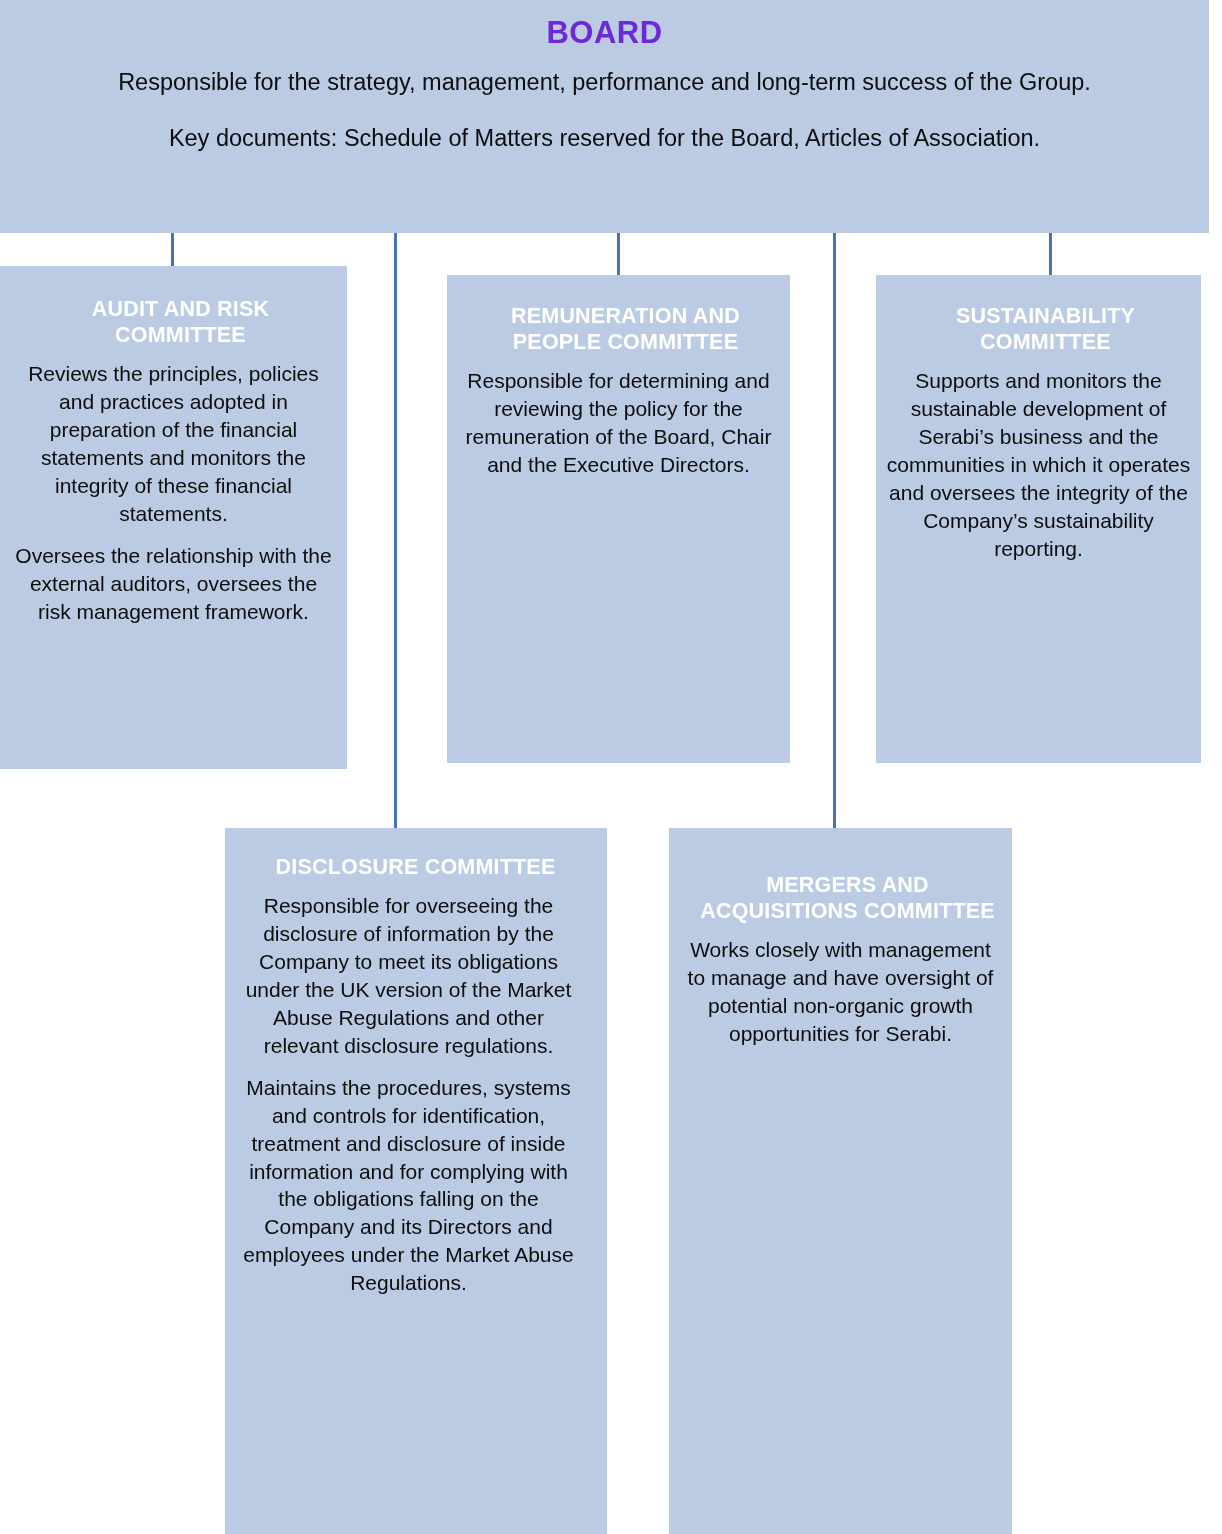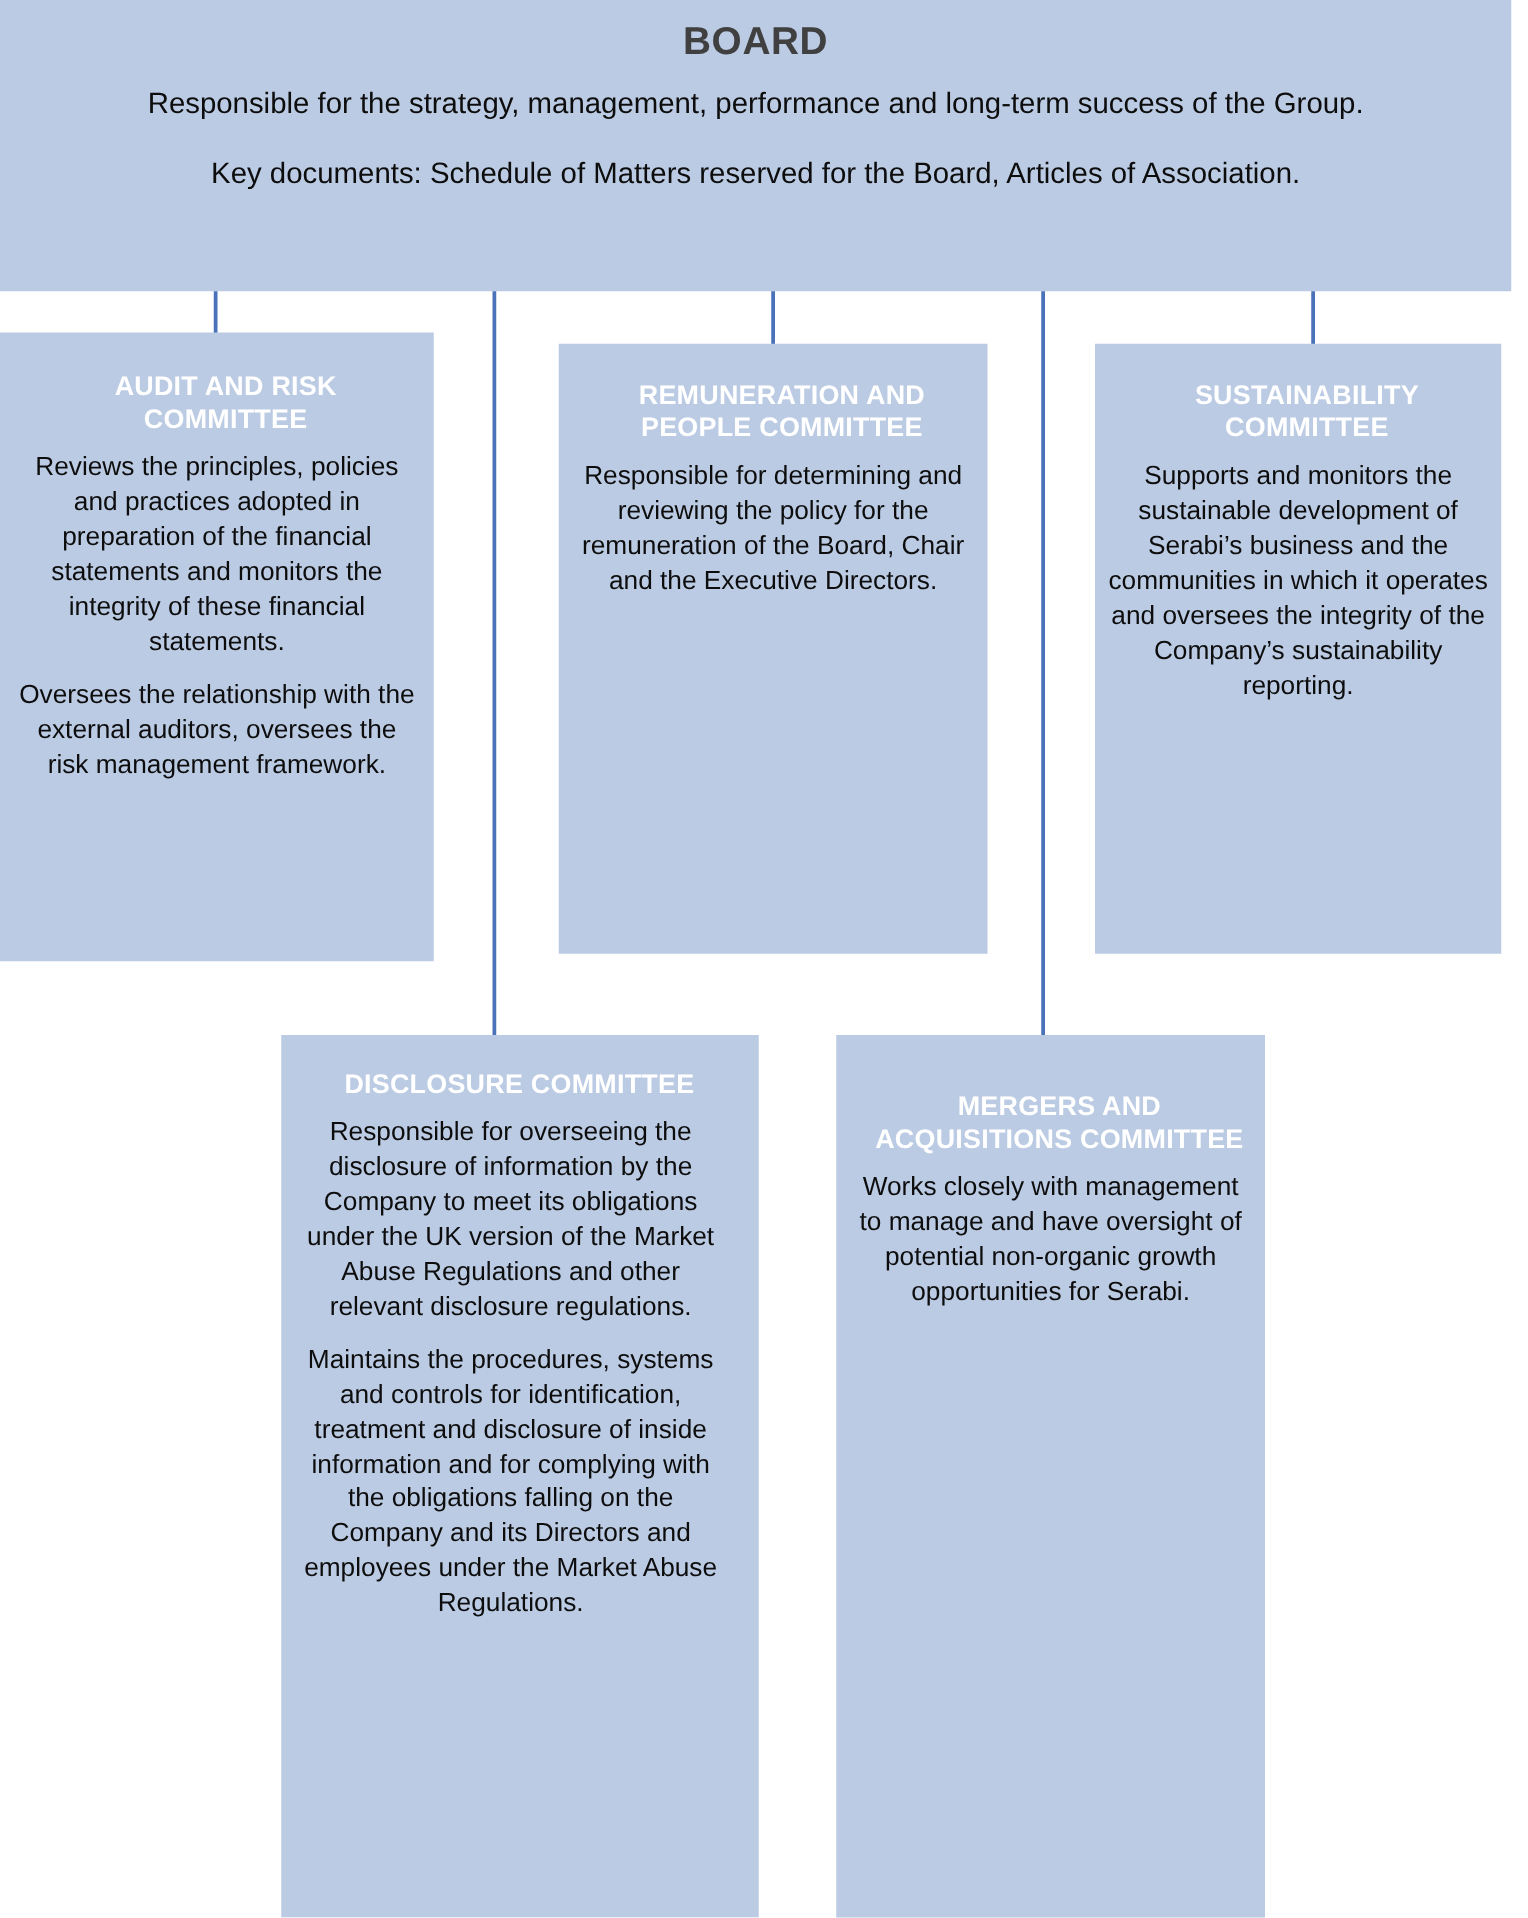--- a/index.html
+++ b/index.html
@@ -31,21 +31,21 @@
   #board-box {
     left: 0px;
     top: 0px;
     width: 1209px;
     height: 233px;
     padding: 14px 20px 0 20px;
   }
   .board-title {
     font-size: 31px;
     font-weight: bold;
-    color: #404040;
+    color: #6d28d9;
     letter-spacing: 0.5px;
     line-height: 1.25;
     margin: 0 0 14px 0;
   }
   .board-line {
     font-size: 23.5px;
     color: #0d0d0d;
     line-height: 1.3;
     margin: 3px 0 26px 0;
   }

